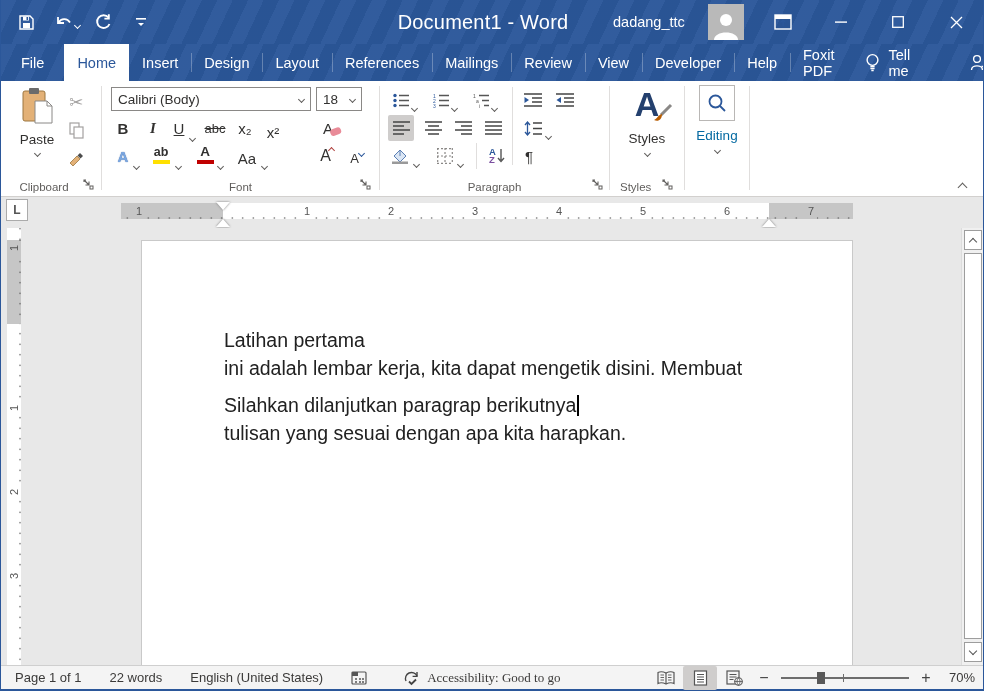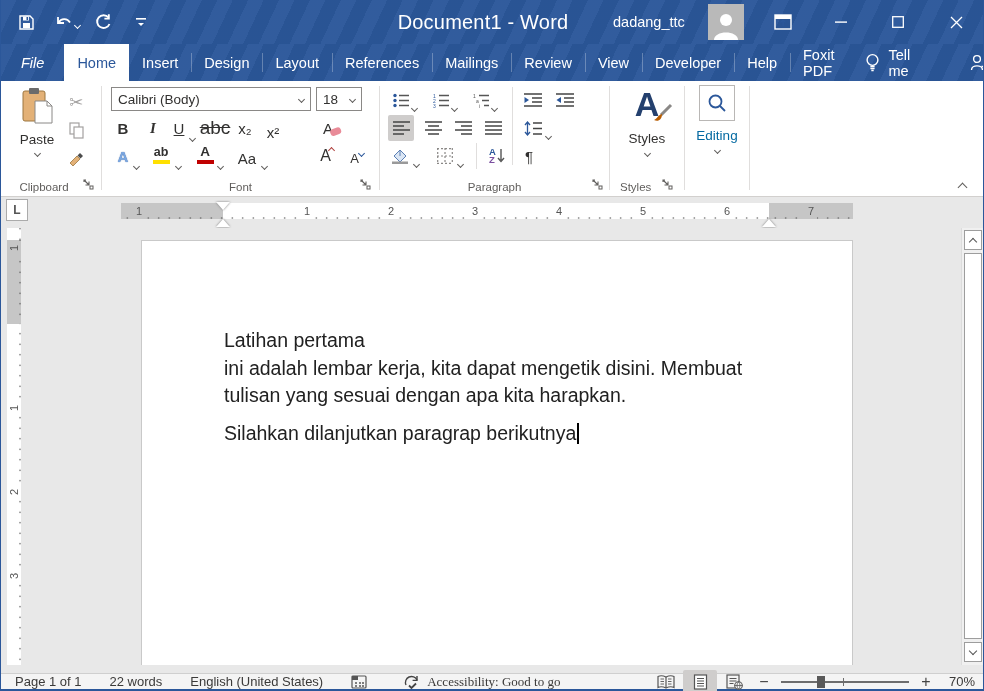--- a/index.html
+++ b/index.html
@@ -16,21 +16,21 @@
   .title-text { position:absolute; top:0; left:0; width:964px; height:44px; display:flex; align-items:center; justify-content:center; font-size:20px; letter-spacing:.2px; }
   .user-name { position:absolute; top:0; left:612px; height:44px; display:flex; align-items:center; font-size:14.5px; color:#fff; }
   .avatar { position:absolute; top:4px; left:707px; width:36px; height:36px; background:#b9b9b9; display:flex; align-items:flex-end; justify-content:center; overflow:hidden; }
   .win-btn { position:absolute; top:0; width:46px; height:44px; display:flex; align-items:center; justify-content:center; }
 
   
   #tabrow { position:absolute; top:44px; left:0; width:984px; height:37px; background:#2b579a; display:flex; align-items:stretch;
     background-image:repeating-linear-gradient(115deg, rgba(255,255,255,0.03) 0 14px, rgba(0,0,0,0.04) 14px 28px); }
   .tab { color:#fff; font-size:14.5px; padding:0 13px; display:flex; align-items:center; position:relative; cursor:default; }
   .tab + .tab:before { content:""; position:absolute; left:0; top:9px; bottom:9px; width:1px; background:rgba(255,255,255,.28); }
-  .tab.file { padding:0 20px;font-style:italic; }
+  .tab.file { padding:0 20px; }
   .tab.active { background:#fff; color:#2b579a; }
   .tab.active:before, .tab.active + .tab:before { display:none; }
   .tab-right { margin-left:auto; display:flex; align-items:center; color:#fff; }
   .tellme, .share { display:flex; align-items:center; gap:8px; font-size:14.5px; padding:0 18px; height:37px; }
 
   
   #ribbon { position:absolute; top:81px; left:0; width:984px; height:116px; background:#fff; border-bottom:1px solid #d2d0ce; }
   .group { position:absolute; top:0; height:115px; }
   .group-divider { position:absolute; top:5px; height:104px; width:1px; background:#e0dedd; }
   .group-label { position:absolute; bottom:3px; font-size:11.5px; color:#605e5c; width:100%; text-align:center; }
@@ -78,21 +78,21 @@
   .para-gap { margin-top:10px; }
   .caret { display:inline-block; width:1.5px; height:21px; background:#000; vertical-align:-4px; margin-left:1px; }
 
   
   #scrollbar { position:absolute; top:228px; right:0; width:22px; height:437px; background:#f0f0f0; border-left:1px solid #dcdcdc; }
   .sb-btn { position:absolute; left:2px; width:18px; height:20px; background:#fff; border:1px solid #9d9d9d; display:flex; align-items:center; justify-content:center; }
   .sb-thumb { position:absolute; left:2px; top:25px; width:18px; height:386px; background:#fff; border:1px solid #9d9d9d; }
   .sb-chev { width:6px; height:6px; border-right:1.6px solid #555; border-bottom:1.6px solid #555; }
 
   
-  #statusbar { position:absolute; bottom:0; left:0; width:984px; height:18px; background:#f4f4f4; border-top:1px solid #cfcfcf; border-bottom:2px solid #2b579a; display:flex; align-items:center; font-size:13px; color:#3b3a39; }
+  #statusbar { position:absolute; bottom:0; left:0; width:984px; height:26px; background:#f4f4f4; border-top:1px solid #cfcfcf; border-bottom:2px solid #2b579a; display:flex; align-items:center; font-size:13px; color:#3b3a39; }
   .sb-item { padding:0 14px; display:flex; align-items:center; gap:6px; height:100%; }
   .sb-right { margin-left:auto; display:flex; align-items:center; height:100%; }
   .viewbtn { width:34px; height:24px; display:flex; align-items:center; justify-content:center; }
   .viewbtn.sel { background:#cfcdcc; }
   .zoomslider { display:flex; align-items:center; margin:0 6px; }
   .ztrack { position:relative; width:128px; height:2px; background:#6d6d6d; margin:0 10px; }
   .zthumb { position:absolute; left:36px; top:-5px; width:8px; height:12px; background:#595959; }
   .zmid { position:absolute; left:62px; top:-3px; width:1px; height:8px; background:#6d6d6d; }
   .zsign { font-size:16px; color:#444; width:14px; text-align:center; }
   .zpct { width:46px; text-align:center; }
@@ -257,21 +257,21 @@
         <span class="glyph" style="font-weight:bold;">B</span>
       </div>
     <div class="rbtn mini abs" style="left:38px; top:34px;">
         <span class="glyph" style="font-style:italic; font-family:'Liberation Serif',serif; font-weight:bold;">I</span>
       </div>
     <div class="rbtn mini abs" style="left:64px; top:34px;">
         <span class="glyph" style="text-decoration:underline;">U</span>
       </div>
     <div class="abs" style="left:88px; top:46px;"><span class="chev"></span></div>
     <div class="rbtn mini abs" style="left:100px; top:34px;">
-        <span style="font-size:19px; text-decoration:line-through;">abc</span>
+        <span style="font-size:13px; text-decoration:line-through;">abc</span>
       </div>
     <div class="rbtn mini abs" style="left:130px; top:34px;">
         <span class="glyph">x₂</span>
       </div>
     <div class="rbtn mini abs" style="left:158px; top:34px;align-items:flex-end;">
         <span class="glyph">x²</span>
       </div>
     <div class="rbtn mini abs" style="left:218px; top:34px;">
       <span class="glyph">A</span>
       <svg width="13" height="11" viewBox="0 0 13 11" style="margin-left:-3px; margin-top:6px;">
@@ -490,22 +490,22 @@
     <div class="vmargin"></div>
     <span class="vnum" style="top:13px; background:#c6c6c6;">1</span>
     <span class="vnum" style="top:173px;">1</span>
     <span class="vnum" style="top:257px;">2</span>
     <span class="vnum" style="top:341px;">3</span>
   </div>
   <div class="page">
     <div class="doc-text">
       <div class="doc-line">Latihan pertama</div>
       <div class="doc-line">ini adalah lembar kerja, kita dapat mengetik disini. Membuat</div>
+      <div class="doc-line para-gap"><span>Silahkan dilanjutkan paragrap berikutnya</span><span class="caret"></span></div>
       <div class="doc-line">tulisan yang sesuai dengan apa kita harapkan.</div>
-      <div class="doc-line para-gap"><span>Silahkan dilanjutkan paragrap berikutnya</span><span class="caret"></span></div>
     </div>
   </div>
 </div>
 
 <div id="scrollbar">
   <div class="sb-btn" style="top:2px;">
       <span class="sb-chev" style="transform:rotate(-135deg); margin-top:3px;"></span>
     </div>
   <div class="sb-thumb"></div>
   <div class="sb-btn" style="top:414px;">

